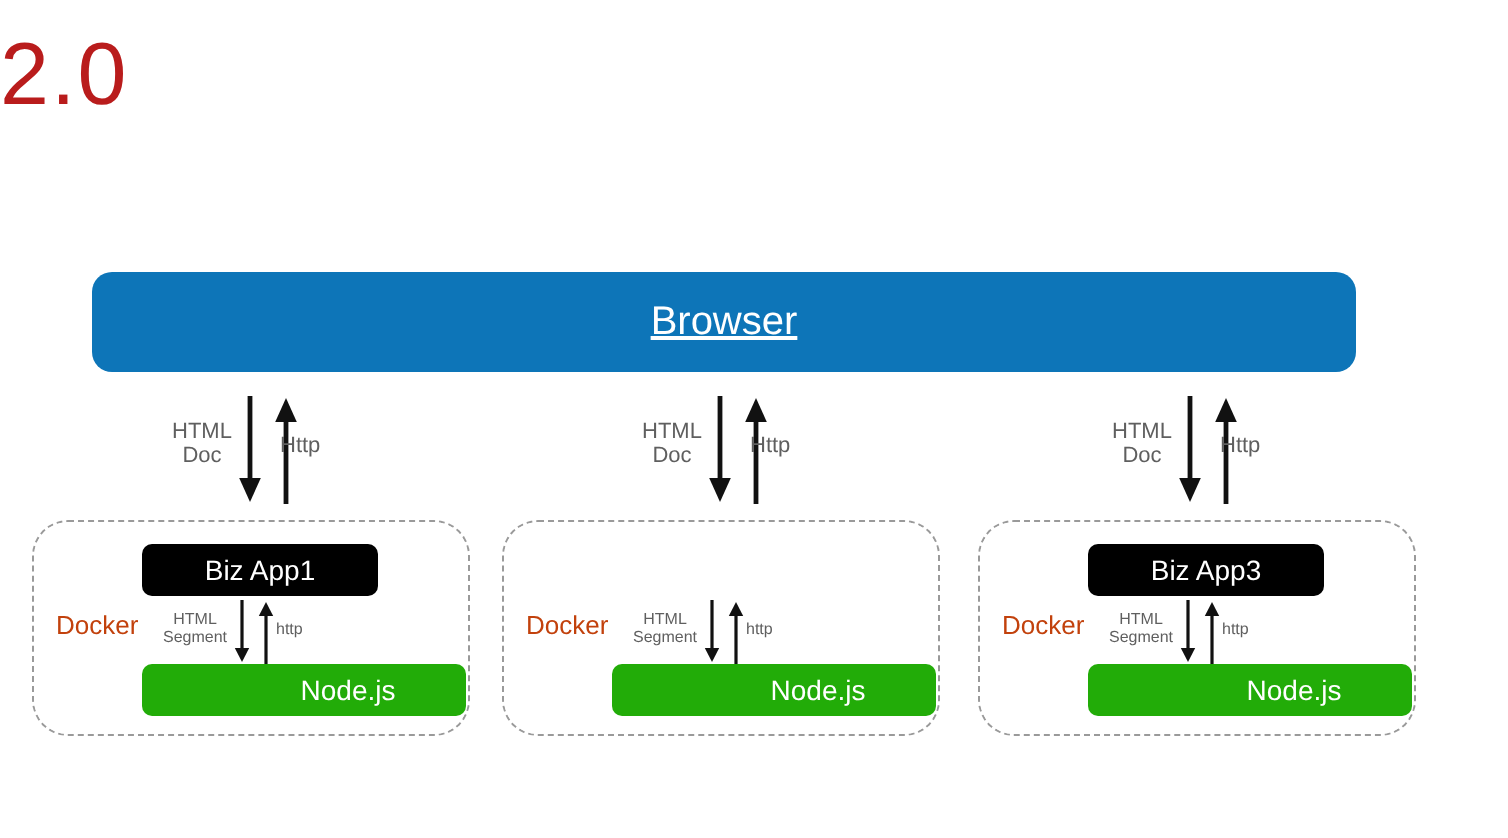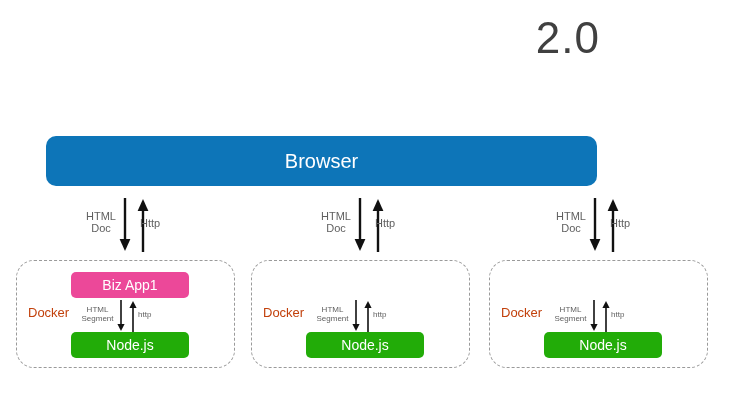--- a/index.html
+++ b/index.html
@@ -20,42 +20,43 @@
     position: absolute;
     inset: 0;
   }
 
   
   .title {
     position: absolute;
     top: 8px;
     left: 0;
     width: 600px;
-    text-align: right;
+    text-align: left;
     font-size: 44px;
     font-weight: 400;
-    color: #404040;
+    color: #b91c1c;
     letter-spacing: 1px;
     line-height: 60px;
   }
 
   
   .browser-bar {
     position: absolute;
     left: 46px;
     top: 136px;
-    width: 551px;
+    width: 632px;
     height: 50px;
     background: #0d75b8;
     border-radius: 10px;
     color: #ffffff;
     font-size: 20px;
     display: flex;
     align-items: center;
     justify-content: center;
+    text-decoration: underline;
   }
 
   
   .link-group {
     position: absolute;
     top: 196px;
     height: 60px;
     width: 150px;
   }
   .link-group.g1 { left: 68px; }
@@ -109,21 +110,21 @@
     color: #c2410c;
     line-height: 16px;
   }
 
   .app-box {
     position: absolute;
     left: 54px;
     top: 11px;
     width: 118px;
     height: 26px;
-    background: #ec4899;
+    background: #000000;
     border-radius: 5px;
     color: #ffffff;
     font-size: 14px;
     display: flex;
     align-items: center;
     justify-content: center;
   }
 
   .node-box {
     position: absolute;
@@ -131,20 +132,21 @@
     top: 71px;
     width: 118px;
     height: 26px;
     background: #22ac08;
     border-radius: 5px;
     color: #ffffff;
     font-size: 14px;
     display: flex;
     align-items: center;
     justify-content: center;
+    padding-left: 44px;
   }
 
   
   .inner-link {
     position: absolute;
     left: 60px;
     top: 38px;
     width: 110px;
     height: 33px;
   }
@@ -263,20 +265,23 @@
       </svg>
       <div class="inner-label up-label">http</div>
     </div>
     <div class="node-box">
       <span>Node.js</span>
     </div>
   </div>
 
   <div class="docker-box d3">
     <div class="docker-label">Docker</div>
+    <div class="app-box">
+      <span>Biz App3</span>
+    </div>
     <div class="inner-link">
       <div class="inner-label down-label">
         <div>HTML</div>
         <div>Segment</div>
       </div>
       <svg class="inner-arrow-svg" width="24" height="32" viewBox="0 0 24 32">
         <line x1="5" y1="0" x2="5" y2="26" stroke="#111111" stroke-width="1.6"></line>
         <polygon points="5,31 1.4,24 8.6,24" fill="#111111"></polygon>
         <line x1="17" y1="6" x2="17" y2="32" stroke="#111111" stroke-width="1.6"></line>
         <polygon points="17,1 13.4,8 20.6,8" fill="#111111"></polygon>

